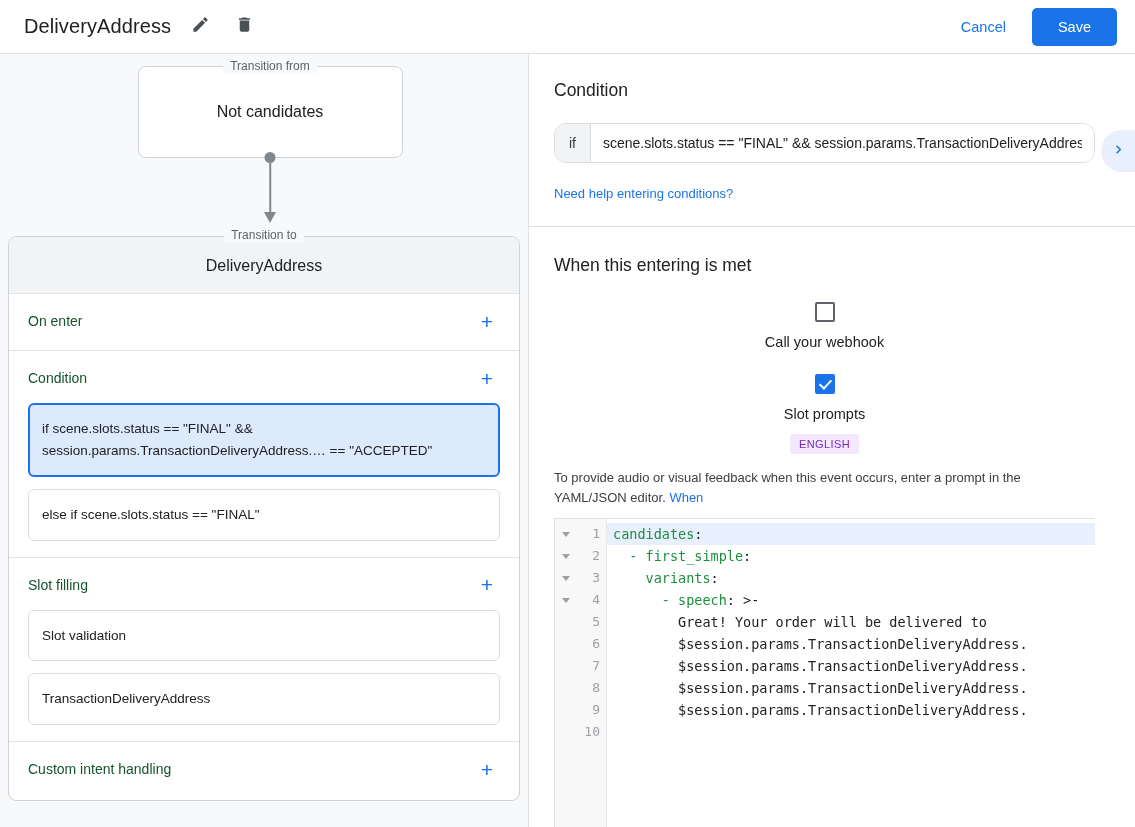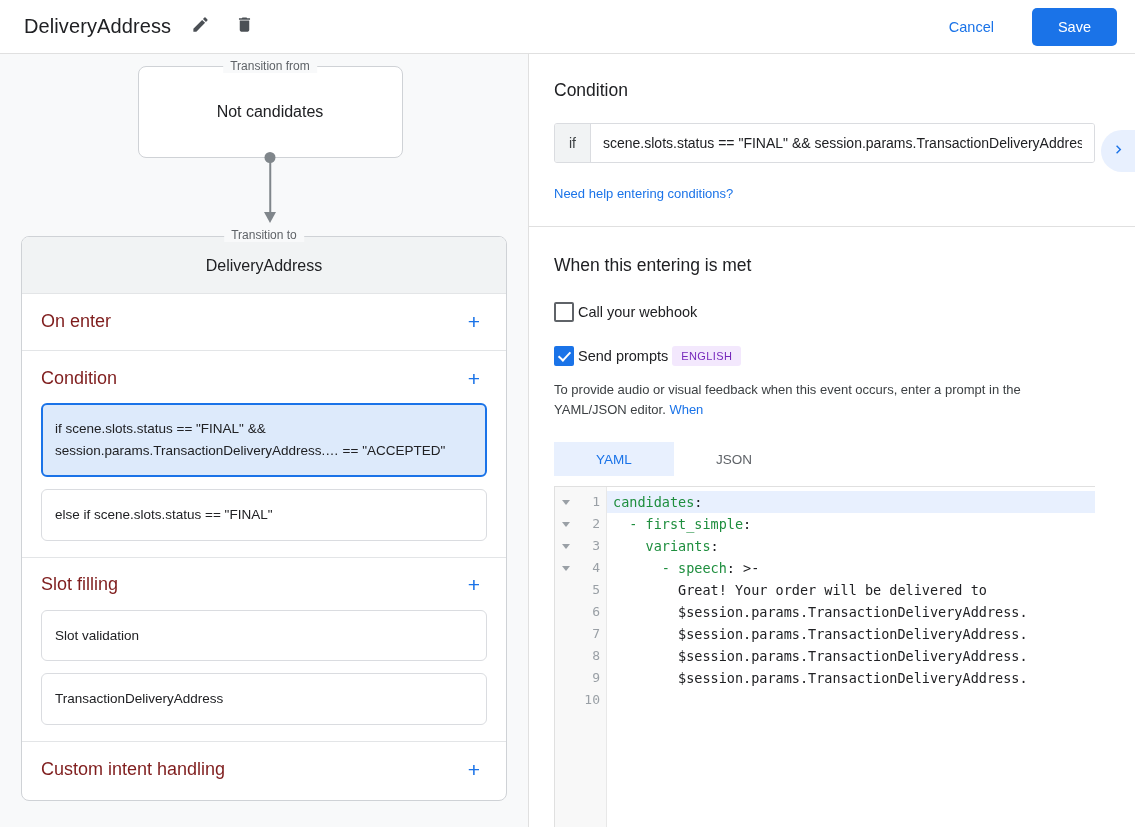--- a/index.html
+++ b/index.html
@@ -28,21 +28,21 @@
   .icon-btn {
     width: 30px; height: 30px;
     margin-left: 14px;
     display: flex; align-items: center; justify-content: center;
     border-radius: 50%;
     cursor: pointer;
   }
   .icon-btn svg { fill: #4b5055; }
   .topbar-right {
     margin-left: auto;
-    display: flex; align-items: center; gap: 24px;
+    display: flex; align-items: center; gap: 12px;
   }
   .btn-text {
     color: #1a73e8;
     font-size: 14.5px;
     font-weight: 500;
     padding: 9px 14px;
     border-radius: 4px;
     background: none; border: none;
     cursor: pointer;
   }
@@ -136,21 +136,21 @@
     transform: translateX(-50%);
     width: 0; height: 0;
     border-left: 6px solid transparent;
     border-right: 6px solid transparent;
     border-top: 11px solid #80868b;
   }
 
   
   .scene-card-wrap {
     position: relative;
-    margin: 0 21px;
+    margin: 0 8px;
   }
   .scene-legend {
     position: absolute;
     top: -8px;
     left: 50%;
     transform: translateX(-50%);
     background: #f8f9fa;
     padding: 0 7px;
     font-size: 12px;
     color: #5f6368;
@@ -175,21 +175,21 @@
     border-bottom: 1px solid #e3e5e7;
     padding: 14px 19px 16px;
   }
   .section:last-child { border-bottom: none; }
   .section-head {
     display: flex;
     align-items: center;
     justify-content: space-between;
     min-height: 26px;
   }
-  .section-title { font-size: 18px; color: #7f1d1d; }
+  .section-title { font-size: 14px; color: #14532d; }
   .plus-btn {
     width: 26px; height: 26px;
     border: none; background: none;
     color: #1a73e8;
     font-size: 21px;
     line-height: 1;
     cursor: pointer;
     border-radius: 50%;
     display: flex; align-items: center; justify-content: center;
   }
@@ -231,21 +231,21 @@
     border: none;
     border-radius: 22px 0 0 22px;
     display: flex; align-items: center; justify-content: center;
     cursor: pointer;
   }
   .collapse-btn svg { fill: #1a73e8; }
 
   .cond-row {
     display: flex;
     border: 1px solid #dadce0;
-    border-radius: 3px;
+    border-radius: 12px;
     overflow: hidden;
     height: 40px;
   }
   .cond-prefix {
     width: 36px;
     background: #f1f3f4;
     border-right: 1px solid #dadce0;
     display: flex; align-items: center; justify-content: center;
     font-size: 14px;
     color: #3c4043;
@@ -266,22 +266,23 @@
     margin-top: 23px;
     color: #1a73e8;
     font-size: 13px;
     text-decoration: none;
     cursor: pointer;
   }
 
   .checkrow {
     display: flex;
     align-items: center;
-    gap: 4px;
+    gap: 12px;
     margin-bottom: 6px;
+    flex-direction: column;
   }
   .cbox {
     width: 20px; height: 20px;
     border: 2px solid #5f6368;
     border-radius: 2px;
     background: #ffffff;
     cursor: pointer;
     flex: none;
   }
   .cbox.checked {
@@ -515,33 +516,29 @@
     <div class="rp-section" style="border-bottom:none; padding-top:28px;">
       <div class="rp-title" style="margin-bottom:26px;">When this entering is met</div>
 
       <div class="checkrow" style="margin-bottom:24px;">
         <div class="cbox"></div>
         <div class="check-label">Call your webhook</div>
       </div>
 
       <div class="checkrow">
         <div class="cbox checked"></div>
-        <div class="check-label">Send prompts</div>
+        <div class="check-label">Slot prompts</div>
         <div class="lang-badge">ENGLISH</div>
       </div>
 
       <div class="hint">
         <span>To provide audio or visual feedback when this event occurs, enter a prompt in the YAML/JSON editor.</span>
         <a>When</a>
       </div>
 
-      <div class="tabs">
-        <button class="tab active">YAML</button>
-        <button class="tab">JSON</button>
-      </div>
 
       <div class="editor">
         <div class="fold-col">
           <div class="fold">
               <span></span>
             </div>
           <div class="fold">
               <span></span>
             </div>
           <div class="fold">

